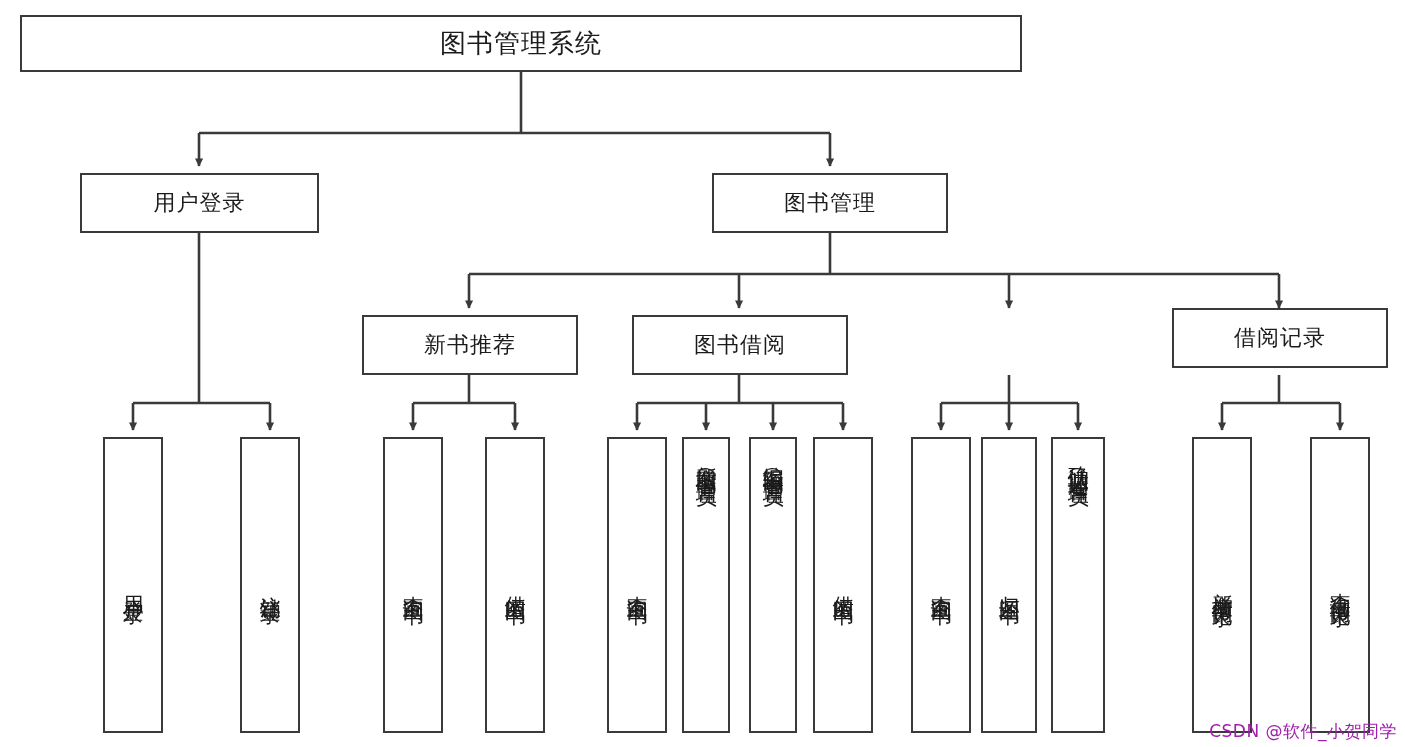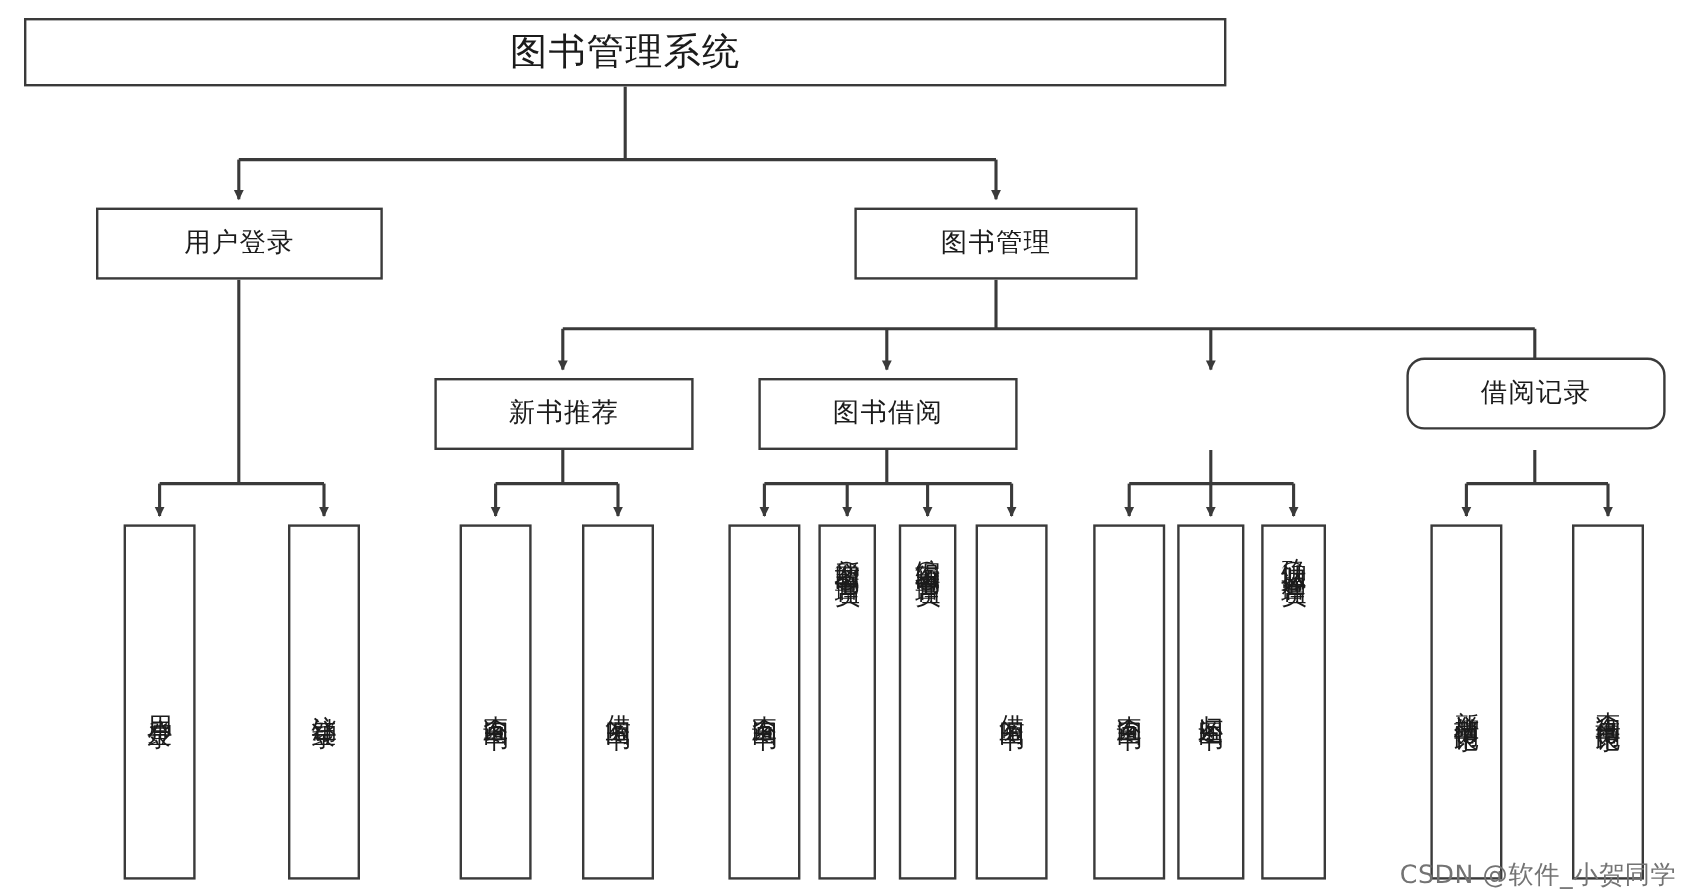--- a/index.html
+++ b/index.html
@@ -37,21 +37,21 @@
     color: #1b1b1b;
     text-align: center;
     z-index: 2;
   }
   .node.h {
     font-size: 22px;
     letter-spacing: 1px;
     line-height: 1.2;
   }
   .node.root {
-    font-size: 31px;
+    font-size: 26px;
   }
   .node.v {
     font-size: 21px;
     writing-mode: vertical-rl;
     text-orientation: upright;
     letter-spacing: 3px;
     align-items: center;
     justify-content: flex-start;
     padding-top: 10px;
     line-height: 1.25;
@@ -64,22 +64,22 @@
     display: block;
   }
   .node.v .lbl {
     writing-mode: vertical-rl;
     text-orientation: upright;
   }
   #watermark {
     position: absolute;
     right: 8px;
     bottom: 4px;
-    font-size: 21px;
-    color: #737373;
+    font-size: 17px;
+    color: #a21caf;
     z-index: 5;
     white-space: nowrap;
     letter-spacing: 0.5px;
   }
 </style>
 </head>
 <body>
 
 <div id="canvas">
 
@@ -147,21 +147,21 @@
 
   <div class="node h" style="left:632px; top:315px; width:216px; height:60px;">
     <span class="lbl">图书借阅</span>
   </div>
 
   <div class="node h" style="left:362px; top:315px; width:216px; height:60px;">
     <span class="lbl">新书推荐</span>
   </div>
 
 
-  <div class="node h" style="left:1172px; top:298px; width:216px; height:60px;border-radius:15px;">
+  <div class="node h" style="left:1172px; top:308px; width:216px; height:60px;">
     <span class="lbl">借阅记录</span>
   </div>
 
   <div class="node v mid" style="left:103px; top:437px; width:60px; height:296px;">
     <span class="lbl">用户登录</span>
   </div>
 
   <div class="node v mid" style="left:240px; top:437px; width:60px; height:296px;">
     <span class="lbl">注销登录</span>
   </div>

